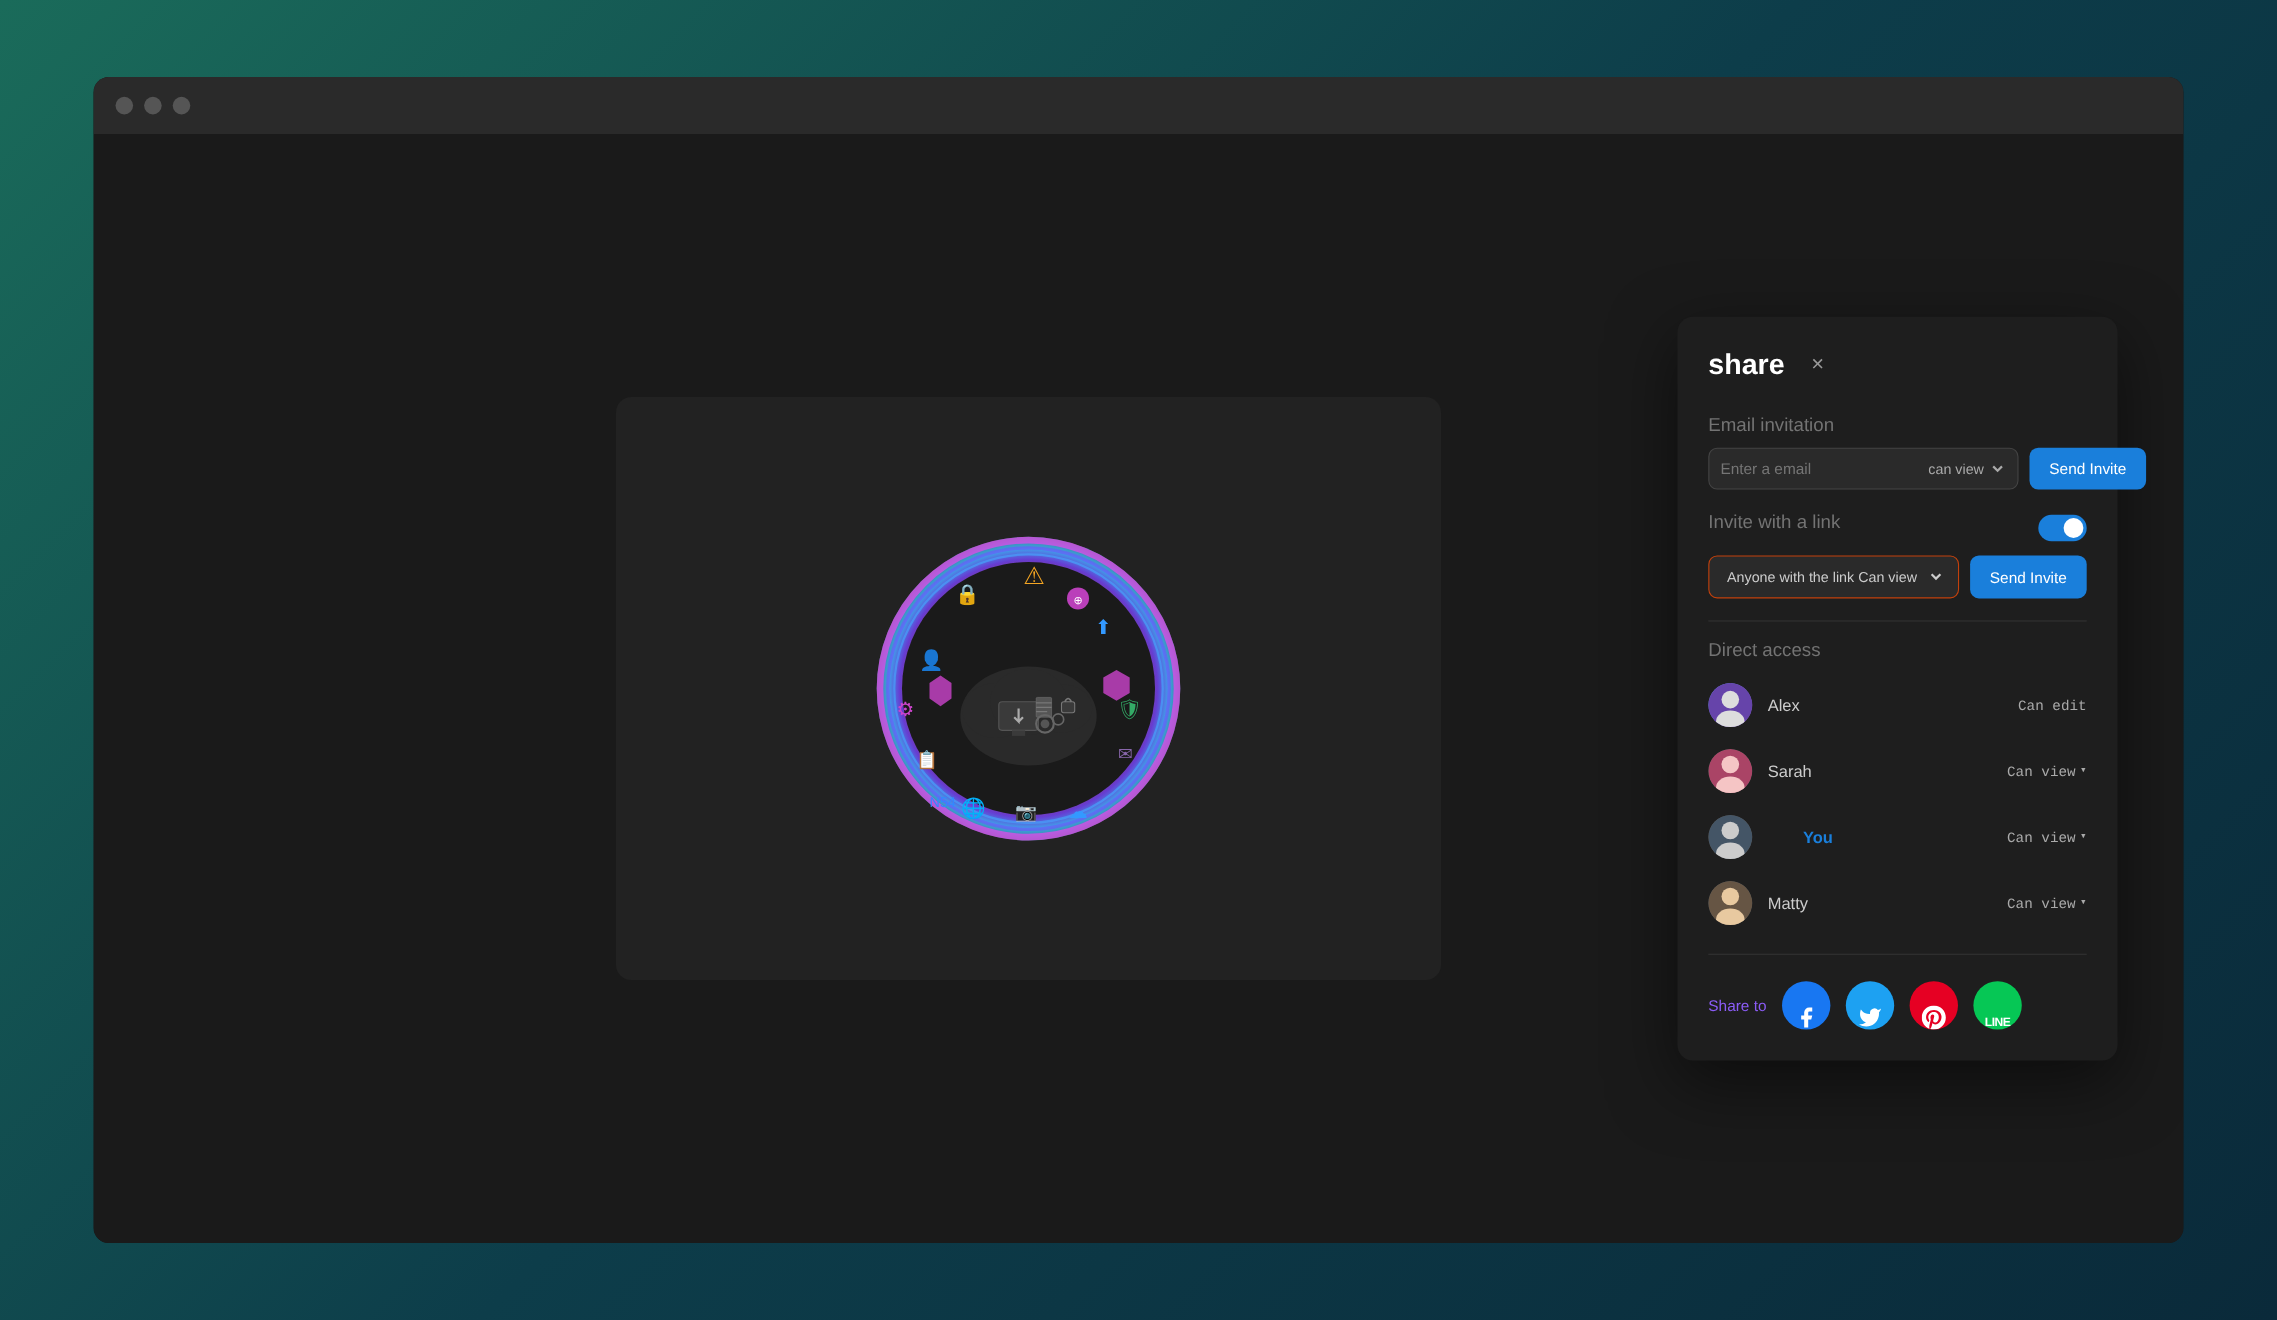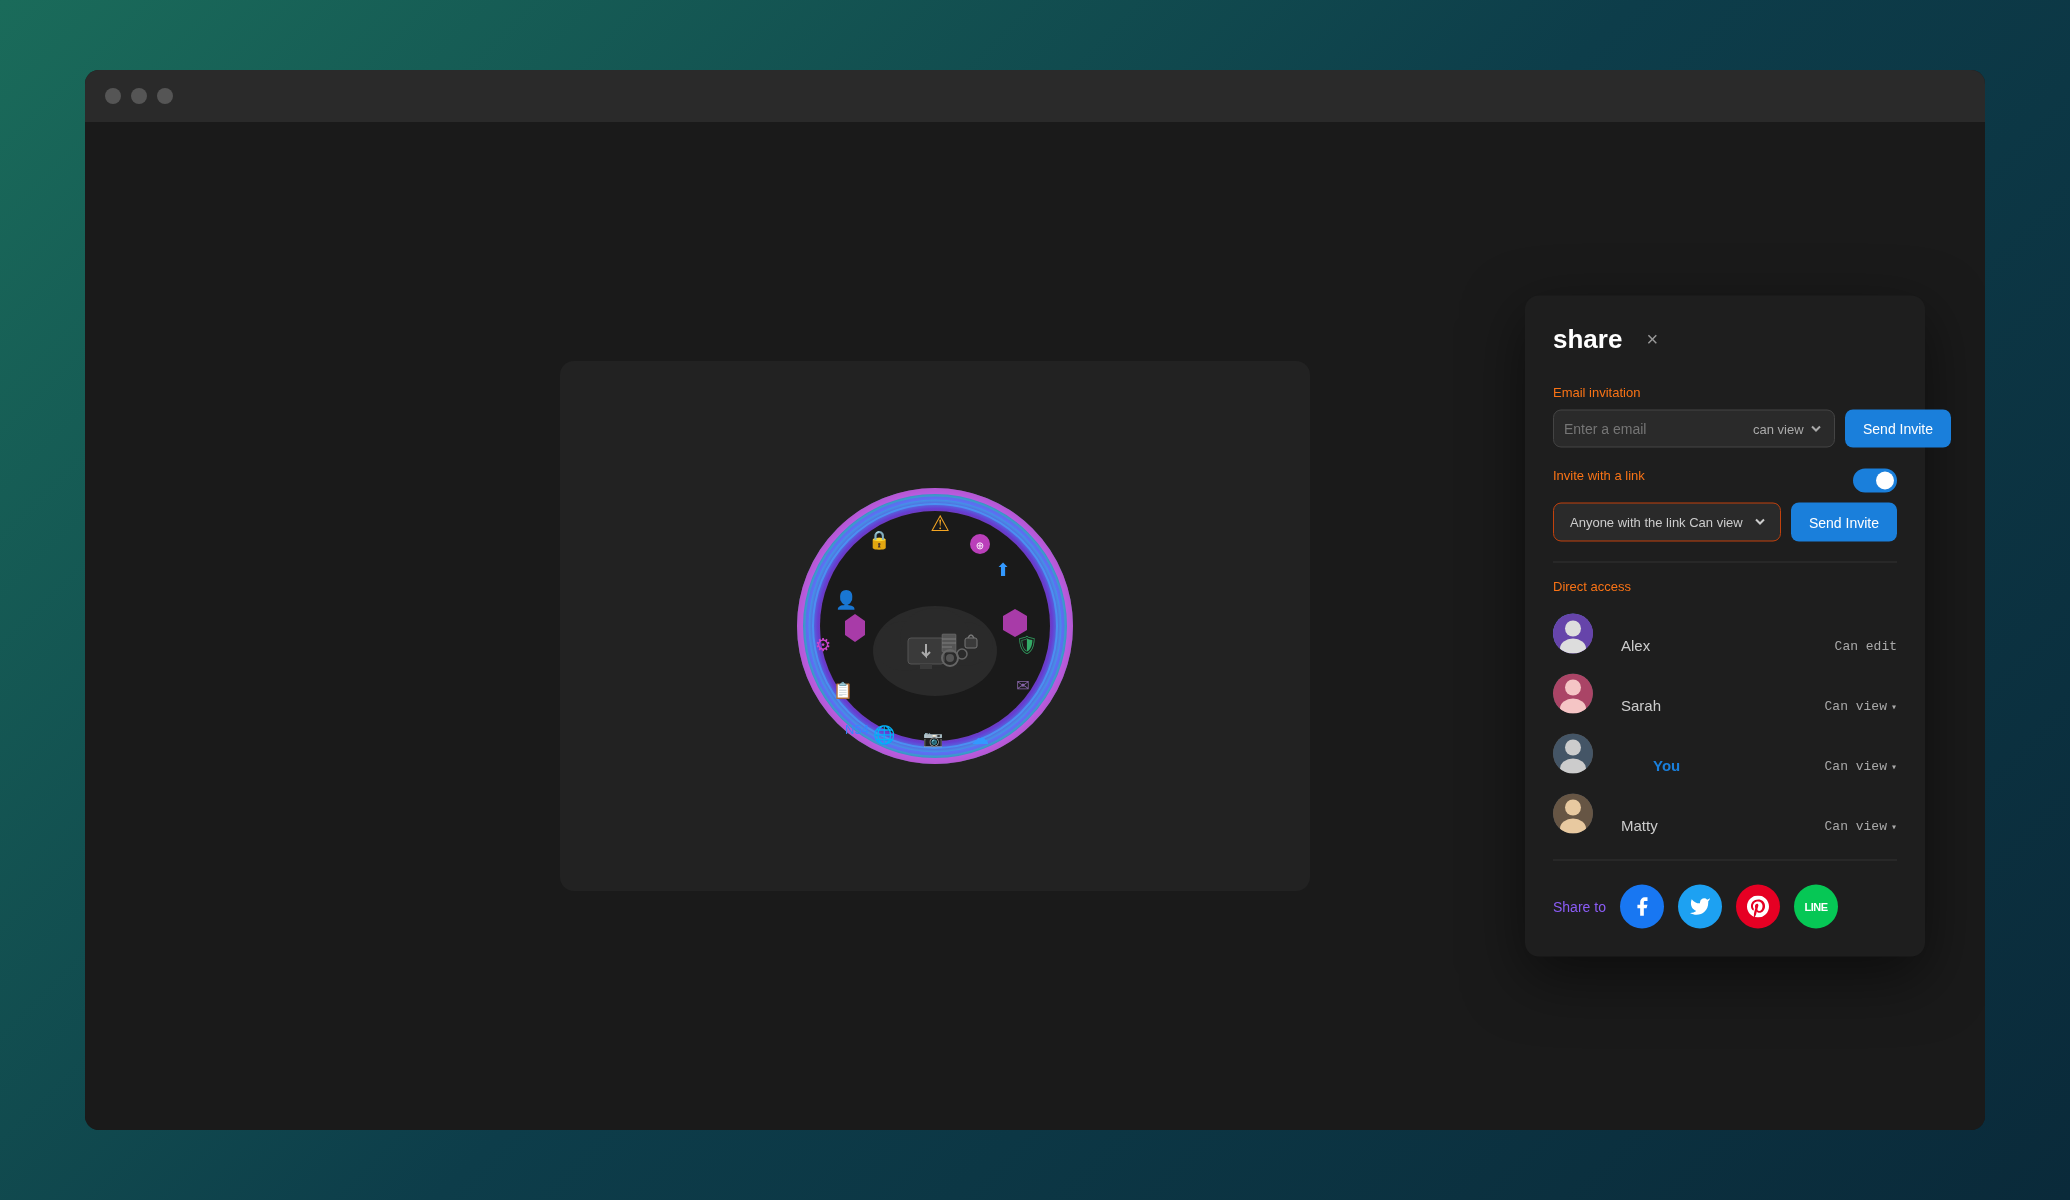--- a/index.html
+++ b/index.html
@@ -105,22 +105,22 @@
       color: #999;
       font-size: 20px;
       cursor: pointer;
       display: flex;
       align-items: center;
       justify-content: center;
       border-radius: 4px;
     }
 
     .section-label {
-      font-size: 13px;
-      color: #f97316;
+      font-size: 17px;
+      color: #737373;
       margin-bottom: 10px;
     }
 
     .email-row {
       display: flex;
       gap: 10px;
       margin-bottom: 20px;
     }
 
     .email-input-wrapper {
@@ -229,23 +229,23 @@
       background: #333;
       margin: 8px 0 16px 0;
     }
 
     .direct-access-section {
       margin-bottom: 16px;
     }
 
     .user-row {
       display: flex;
-      align-items: flex-end;
+      align-items: center;
       padding: 10px 0;
-      gap: 28px;
+      gap: 14px;
     }
 
     .avatar {
       width: 40px;
       height: 40px;
       border-radius: 50%;
       overflow: hidden;
       flex-shrink: 0;
       background: #555;
       display: flex;
@@ -292,21 +292,21 @@
       font-size: 14px;
     }
 
     .social-btn {
       width: 44px;
       height: 44px;
       border-radius: 50%;
       border: none;
       cursor: pointer;
       display: flex;
-      align-items: center;
+      align-items: flex-end;
       justify-content: center;
       font-size: 20px;
       color: #fff;
     }
 
     .fb-btn { background: #1877f2; }
     .tw-btn { background: #1da1f2; }
     .pt-btn { background: #e60023; }
     .ln-btn { background: #06c755; }
   </style>

